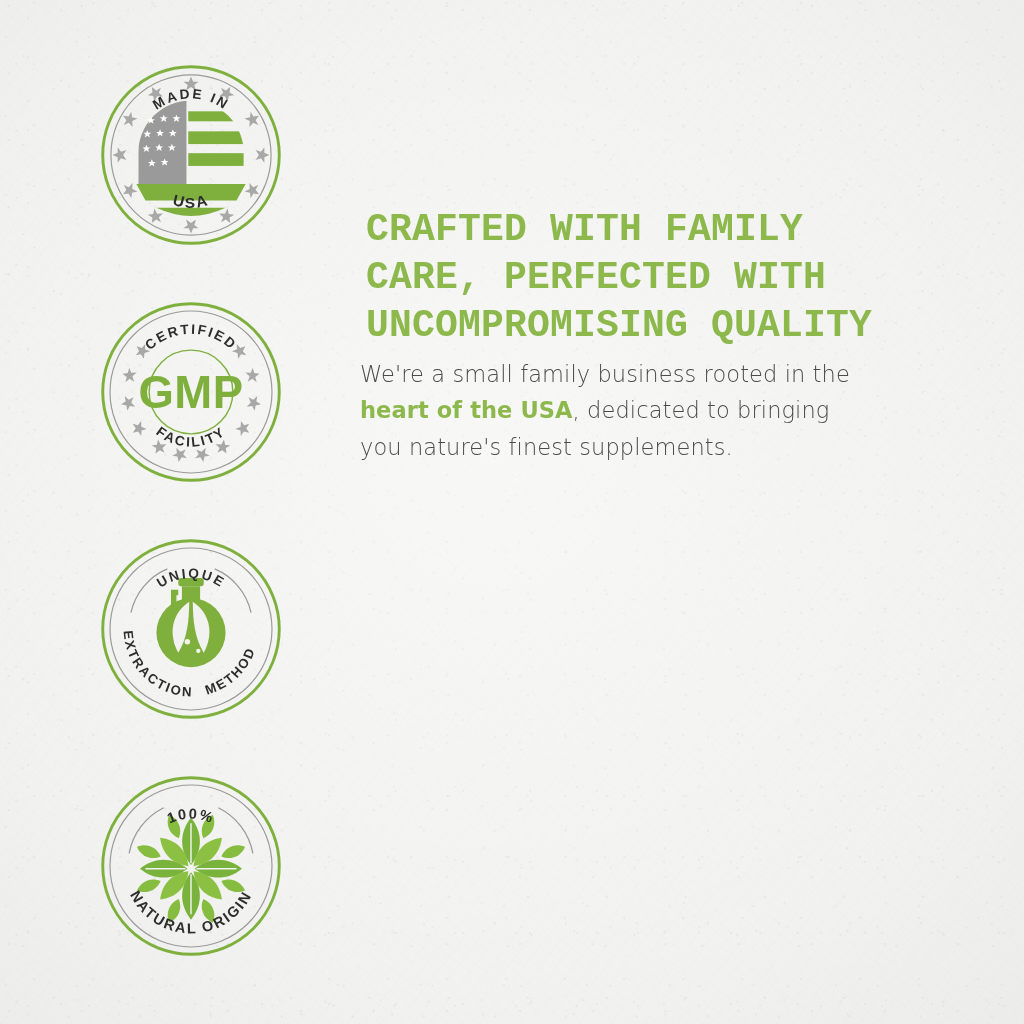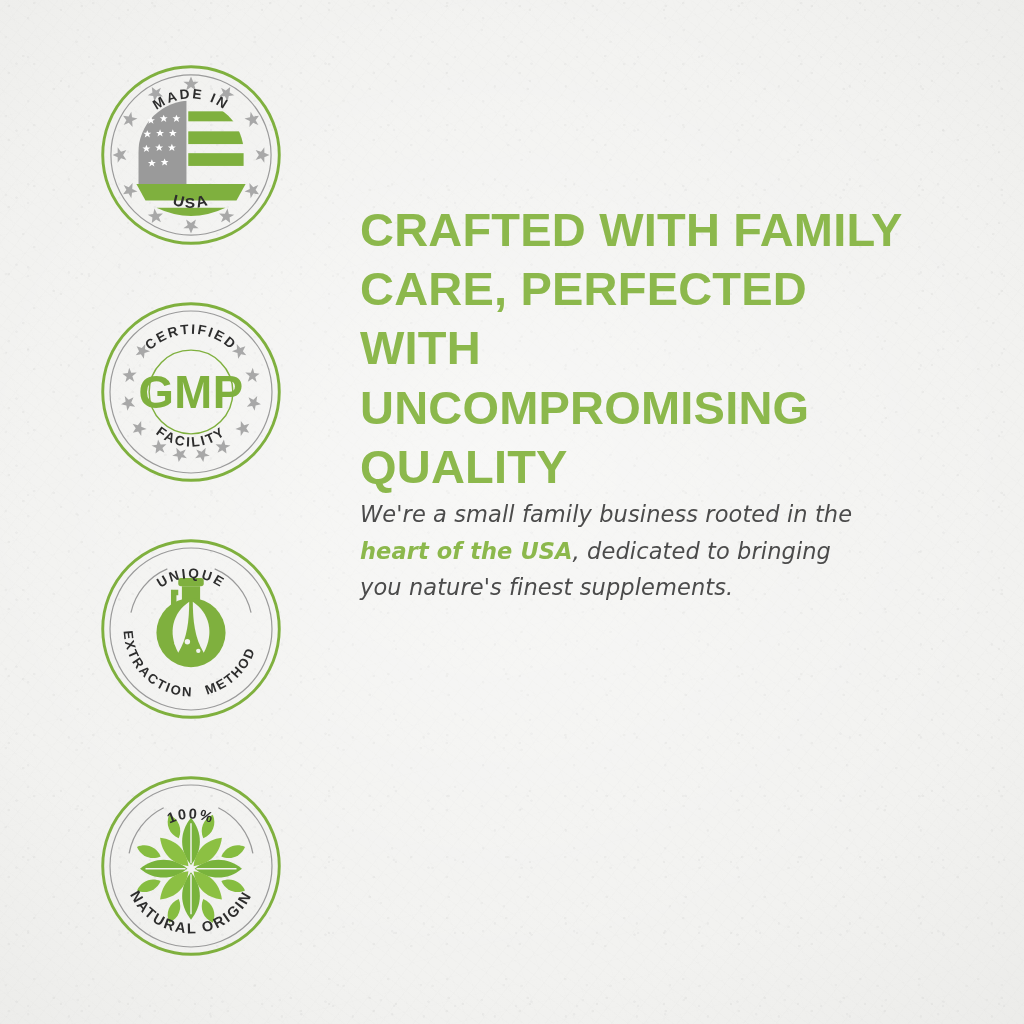--- a/index.html
+++ b/index.html
@@ -81,32 +81,31 @@
   .badge svg { display: block; width: 182px; height: 182px; }
 
   
   .content {
     position: absolute;
     left: 360px;
     top: 200px;
     width: 560px;
   }
   .headline {
-    margin: 0;
-    font-family: Liberation Sans, sans-serif;
+    margin: 6px;
+    font-family: Liberation Mono, monospace;
     font-weight: 700;
-    font-size: 47px;
+    font-size: 38px;
     line-height: 1.26;
     letter-spacing: 0.2px;
     color: #8cb84c;
     text-transform: uppercase;
   }
   .body-block {
     width: 512px;
-    font-style: italic;
   }
   .para {
     margin: 0 0 28px 0;
     font-family: "DejaVu Sans", "Liberation Sans", sans-serif;
     font-size: 22.5px;
     line-height: 1.62;
     color: #4b4b4b;
     letter-spacing: 0.1px;
     font-weight: 300;
   }

